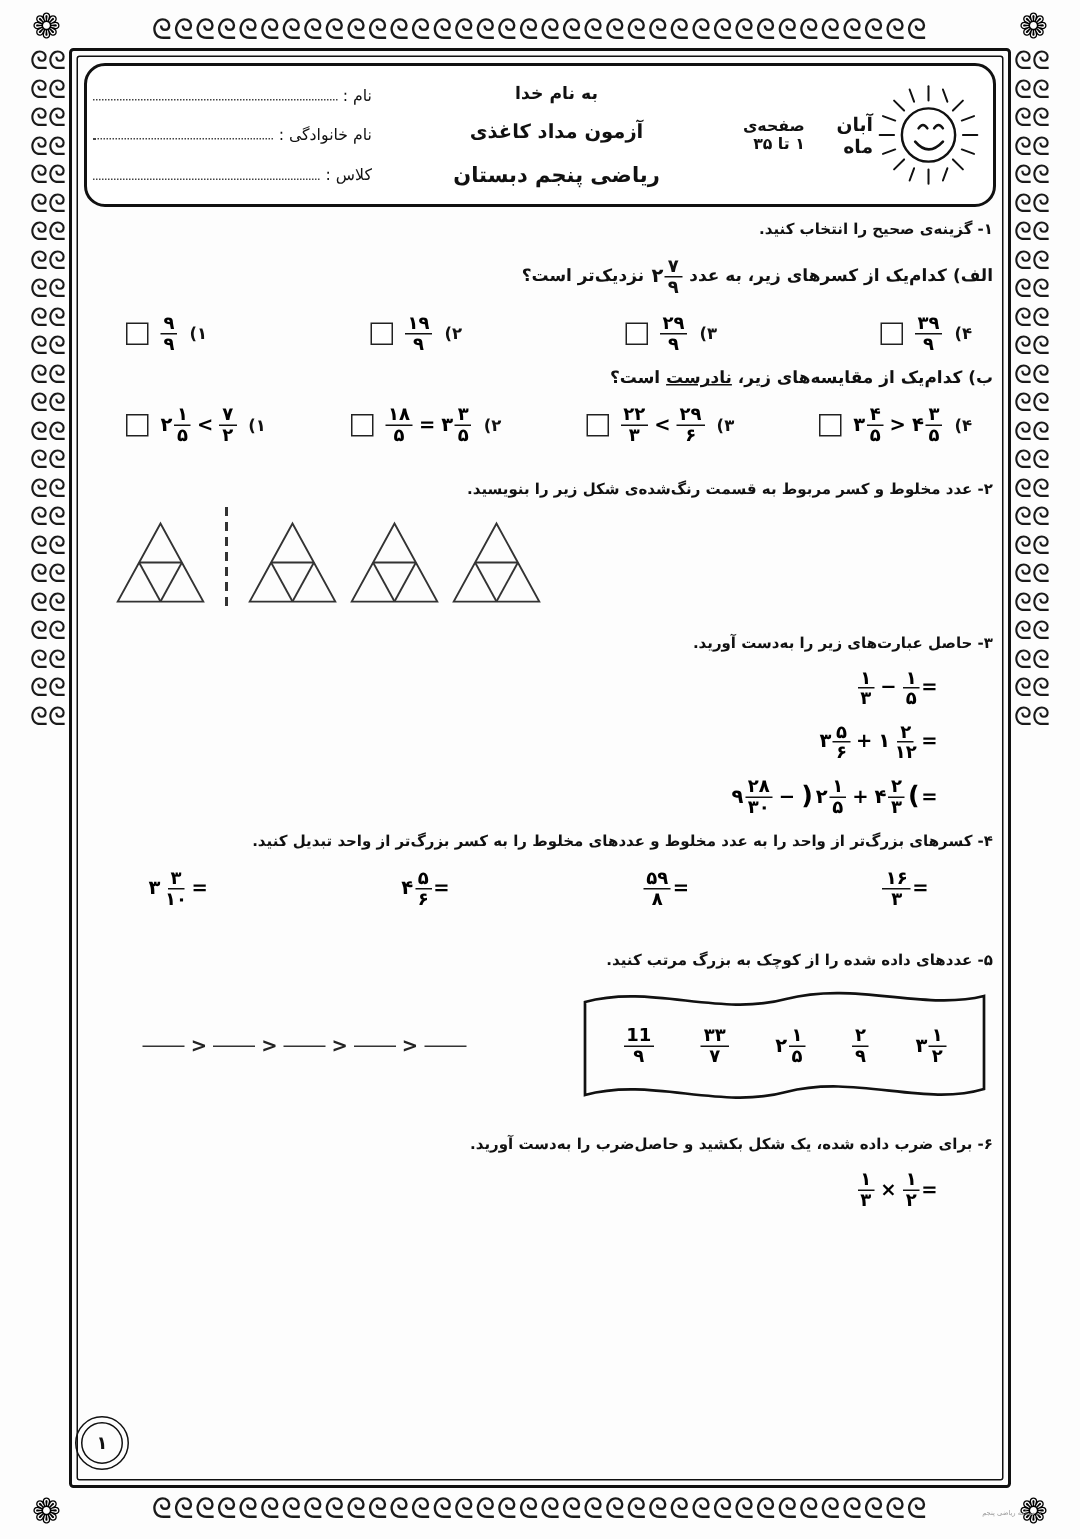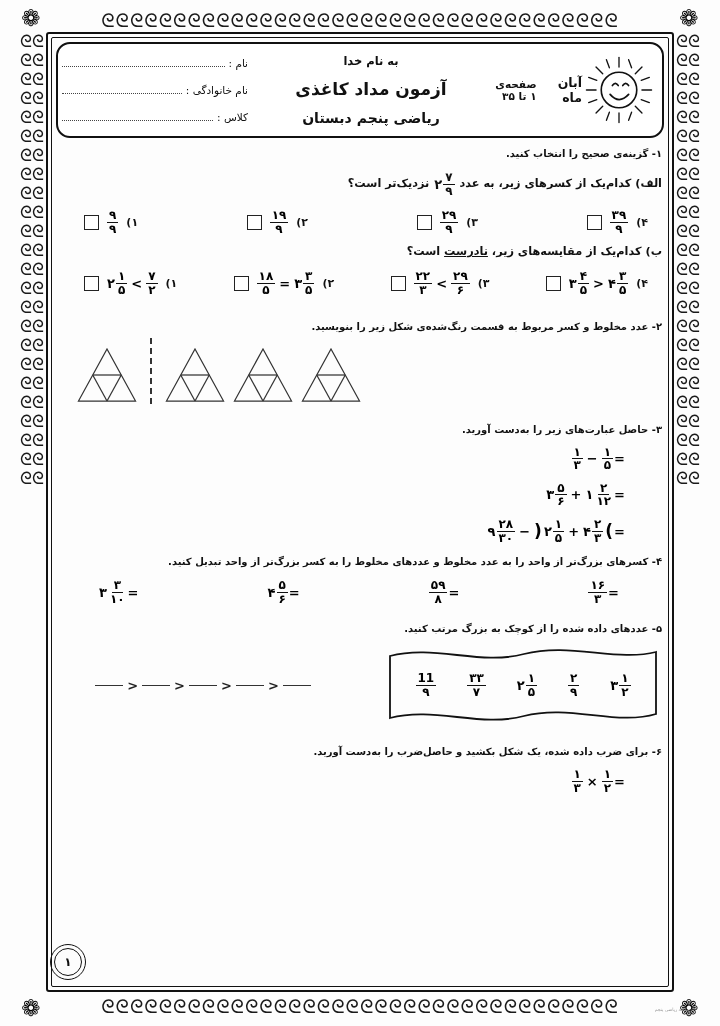--- a/index.html
+++ b/index.html
@@ -89,21 +89,21 @@
     border-bottom:1px dotted #444;
     height:9px;
   }
   .hdr-center{
     flex:1 1 auto;
     display:flex;flex-direction:column;
     justify-content:space-around;
     align-items:center;
     padding:5px 0;
   }
-  .hdr-center div{font-size:17px;font-weight:bold;color:#111;}
+  .hdr-center div{font-size:13px;font-weight:bold;color:#111;}
   .hdr-bismillah{font-size:11.5px !important;font-weight:bold;}
   .hdr-subject{font-size:14px !important;}
   .hdr-right{
     width:178px;
     display:flex;flex-direction:row;align-items:center;
     justify-content:flex-start;
     padding:0 6px;
     box-sizing:border-box;
   }
   .hdr-month-wrap{
@@ -612,21 +612,21 @@
             <span class="frac">
               <span class="num">۳</span>
               <span class="den">۱۰</span>
             </span>
           </span>
           <span class="eq">=</span>
         </div>
       </div>
     </div>
 
-    <div class="q" style="margin-top:16px">
+    <div class="q" style="margin-top:28px">
       <div class="q-title">
         <span>۵-</span>
         <span>عددهای داده شده را از کوچک به بزرگ مرتب کنید.</span>
       </div>
       <div class="q5-row">
         <div class="q5-blanks">
           <span class="blank"></span>
           <span class="lt">&lt;</span>
           <span class="blank"></span>
           <span class="lt">&lt;</span>

